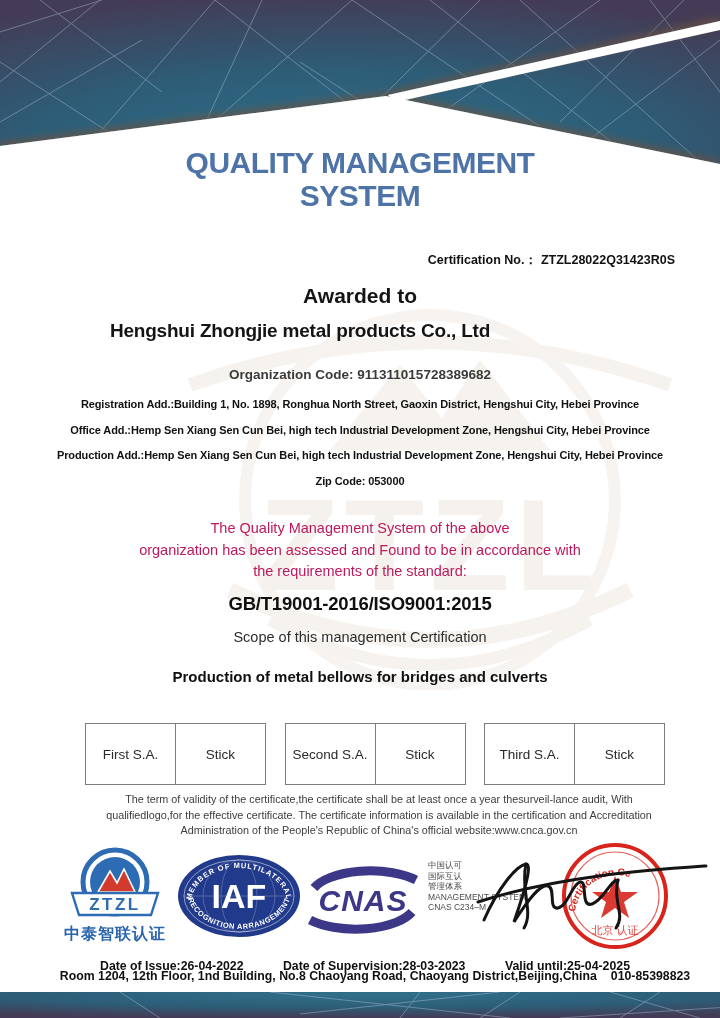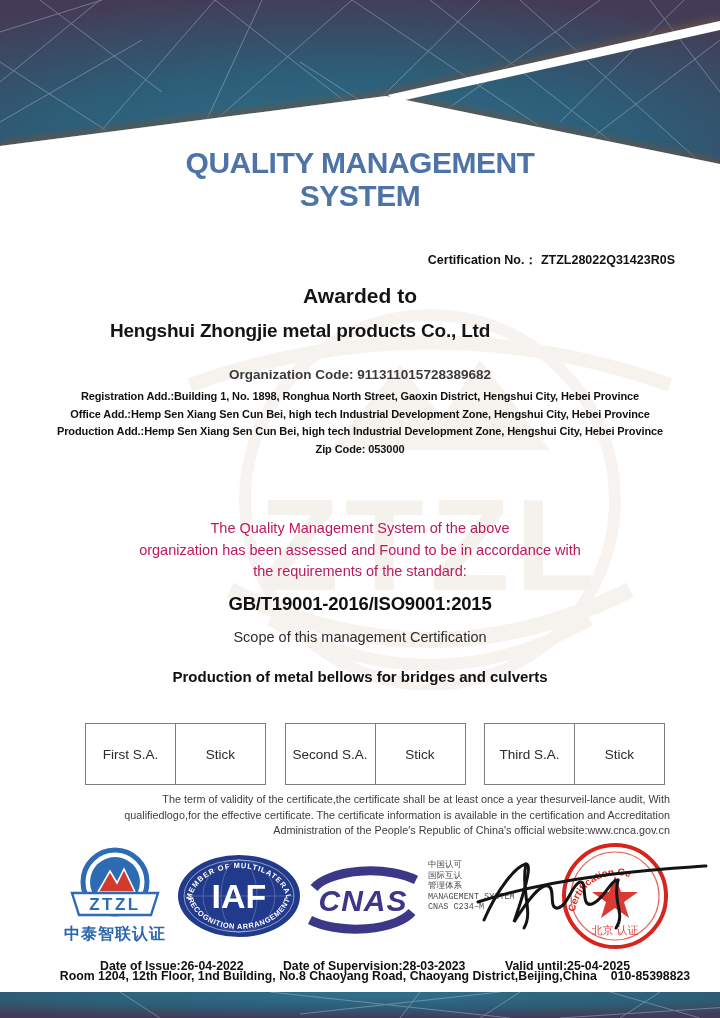--- a/index.html
+++ b/index.html
@@ -22,43 +22,43 @@
   .title-block{left:0;top:146px;width:720px;line-height:33px;
     font-size:30px;font-weight:700;color:#4e74a7;letter-spacing:-0.5px;}
   .certno{right:45px;top:252px;width:400px;text-align:right;font-size:12.5px;font-weight:700;color:#111;}
   .certno .val{margin-left:4px;}
 
   .awarded{left:0;top:284px;width:720px;font-size:21px;font-weight:700;color:#141414;}
   .company{left:0;top:320px;width:600px;font-size:19px;font-weight:700;color:#141414;letter-spacing:-0.2px;}
   .orgcode{left:0;top:367px;width:720px;font-size:13.5px;color:#3a3a3a;font-weight:bold;}
 
   .addr-block{left:38px;top:388px;width:644px;font-size:11px;font-weight:700;color:#111;line-height:17.5px;}
-  .addr-block p{margin:0;text-align:justify;text-align-last:center;letter-spacing:-0.1px;}
+  .addr-block p{margin:8px;text-align:justify;text-align-last:center;letter-spacing:-0.1px;}
   .zipline{text-align:center !important;text-align-last:center;}
 
   .statement{left:60px;top:518px;width:600px;font-size:14.5px;color:#be185d;line-height:21.5px;text-align:center;}
   .standard{left:0;top:593px;width:720px;font-size:18.5px;font-weight:700;color:#101010;letter-spacing:-0.2px;}
   .scope-label{left:0;top:629px;width:720px;font-size:14.5px;color:#2d2d2d;}
   .scope-value{left:0;top:668px;width:720px;font-size:15px;font-weight:700;color:#101010;}
 
   
   .audit-row{left:85px;top:723px;width:580px;height:62px;display:flex;justify-content:space-between;}
   .audit-box{width:181px;height:62px;border:1px solid #7d7d7d;display:flex;box-sizing:border-box;background:#fff;}
   .audit-cell{flex:1;display:flex;align-items:center;justify-content:center;
     font-size:13.5px;color:#2a2a2a;}
   .audit-cell.first{border-right:1px solid #7d7d7d;}
 
-  .terms{left:88px;top:792px;width:582px;font-size:10.8px;color:#3c3c3c;line-height:15.5px;text-align:right;}
+  .terms{left:88px;top:792px;width:582px;font-size:10.8px;color:#3c3c3c;line-height:15.5px;text-align:center;}
 
   
   .ztzl-logo{left:45px;top:846px;width:140px;height:82px;}
   .ztzl-caption{left:38px;top:924px;width:154px;font-size:16px;font-weight:700;color:#2b66ad;letter-spacing:1px;}
   .iaf-logo{left:176px;top:853px;width:126px;height:86px;}
   .cnas-logo{left:300px;top:864px;width:126px;height:72px;}
-  .cnas-text{left:428px;top:860px;width:110px;font-size:8.5px;color:#4c4c4c;line-height:10.5px;font-family:Liberation Mono, monospace;}
+  .cnas-text{left:428px;top:860px;width:110px;font-size:8.5px;color:#4c4c4c;line-height:10.5px;}
   .cnas-text div{white-space:nowrap;}
   .stamp{left:530px;top:834px;width:165px;height:126px;}
   .signature{left:468px;top:850px;width:245px;height:85px;}
 
   
   .dates-row{left:100px;top:949px;width:530px;display:flex;justify-content:space-between;
     font-size:12.3px;font-weight:700;color:#101010;margin-top:10px;}
   .bottom-address{left:15px;top:969px;width:720px;font-size:12.3px;font-weight:700;color:#101010;}
   .bottom-address .phone{margin-left:14px;}
 </style>

